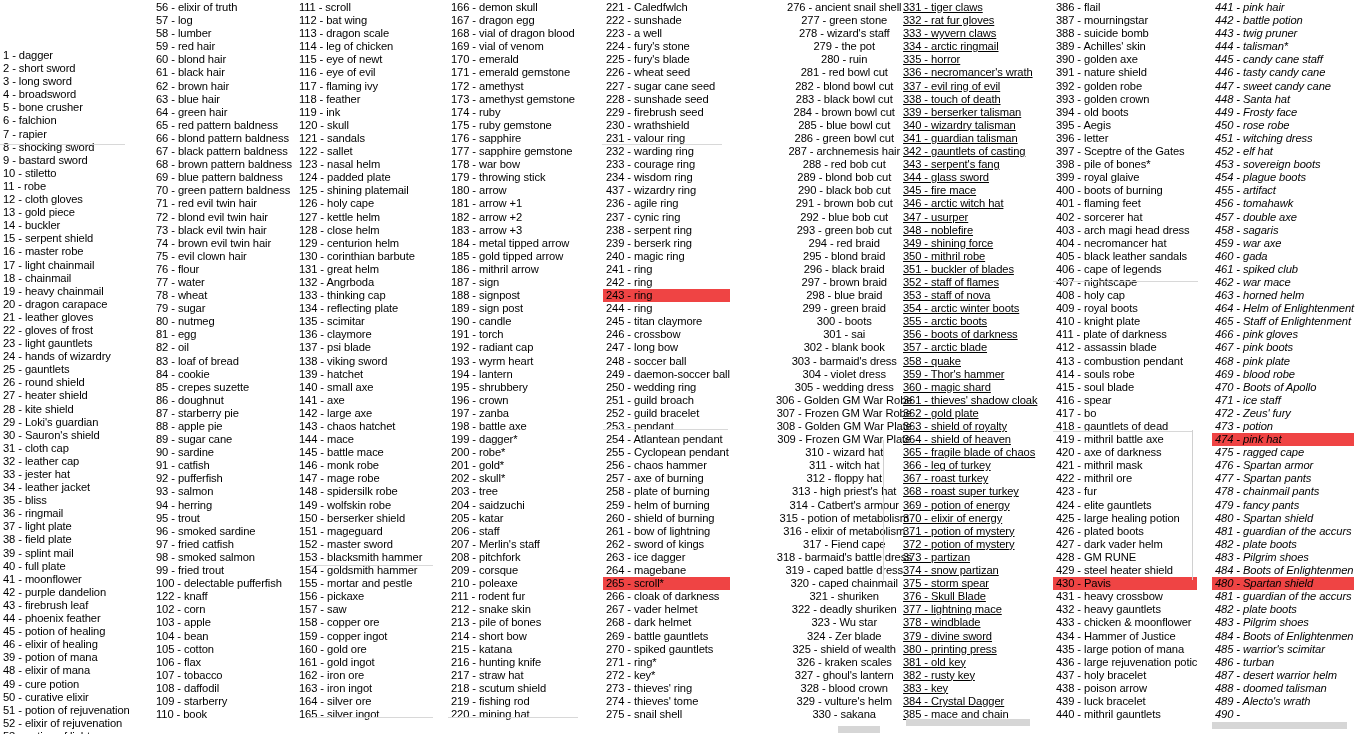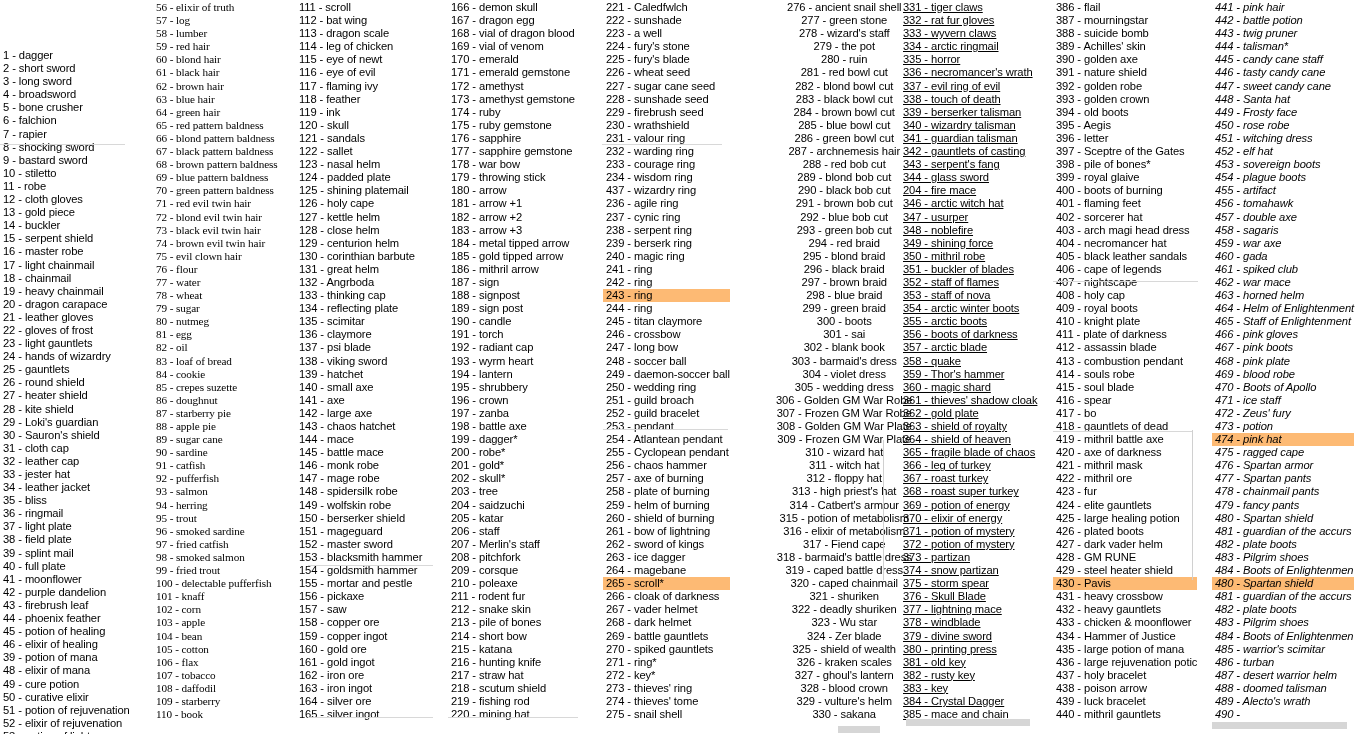--- a/index.html
+++ b/index.html
@@ -1,21 +1,21 @@
 <!DOCTYPE html>
 <html><head>
 <meta charset="utf-8">
 <style>
   html, body { margin: 0; padding: 0; background: #ffffff; }
   body { width: 1366px; height: 734px; overflow: hidden; position: relative;
          font-family: "Liberation Sans", sans-serif; color: #000; }
   .col { position: absolute; top: 1px; }
   .item { font-size: 11.2px; line-height: 13.1px; height: 13.1px; white-space: nowrap;
           letter-spacing: -0.1px; padding-left: 3px; }
-  .item.hl { background: #fdba74; }
+  .item.hl { background: #ef4444; }
   .sep { position: absolute; height: 1px; background: #d8d8d8; }
   .bar { position: absolute; height: 7px; background: #d6d6d6; }
   .vline { position: absolute; width: 1px; background: #d0d0d0; }
 </style>
 </head>
 <body>
 
 <div id="page">
   <div class="col" style="left:0px;margin-top:48px;">
       <div class="item">1 - dagger</div>
@@ -67,21 +67,21 @@
       <div class="item">39 - potion of mana</div>
       <div class="item">48 - elixir of mana</div>
       <div class="item">49 - cure potion</div>
       <div class="item">50 - curative elixir</div>
       <div class="item">51 - potion of rejuvenation</div>
       <div class="item">52 - elixir of rejuvenation</div>
       <div class="item">53 - potion of light</div>
       <div class="item">54 - elixir of light</div>
       <div class="item">55 - potion of truth</div>
     </div>
-  <div class="col" style="left:153px;font-family:Liberation Serif, serif;">
+  <div class="col" style="left:153px;">
       <div class="item">56 - elixir of truth</div>
       <div class="item">57 - log</div>
       <div class="item">58 - lumber</div>
       <div class="item">59 - red hair</div>
       <div class="item">60 - blond hair</div>
       <div class="item">61 - black hair</div>
       <div class="item">62 - brown hair</div>
       <div class="item">63 - blue hair</div>
       <div class="item">64 - green hair</div>
       <div class="item">65 - red pattern baldness</div>
@@ -113,21 +113,21 @@
       <div class="item">91 - catfish</div>
       <div class="item">92 - pufferfish</div>
       <div class="item">93 - salmon</div>
       <div class="item">94 - herring</div>
       <div class="item">95 - trout</div>
       <div class="item">96 - smoked sardine</div>
       <div class="item">97 - fried catfish</div>
       <div class="item">98 - smoked salmon</div>
       <div class="item">99 - fried trout</div>
       <div class="item">100 - delectable pufferfish</div>
-      <div class="item">101 - knaff</div>
+      <div class="item">122 - knaff</div>
       <div class="item">102 - corn</div>
       <div class="item">103 - apple</div>
       <div class="item">104 - bean</div>
       <div class="item">105 - cotton</div>
       <div class="item">106 - flax</div>
       <div class="item">107 - tobacco</div>
       <div class="item">108 - daffodil</div>
       <div class="item">109 - starberry</div>
       <div class="item">110 - book</div>
     </div>
@@ -367,21 +367,21 @@
       <div class="item">335 - horror</div>
       <div class="item">336 - necromancer's wrath</div>
       <div class="item">337 - evil ring of evil</div>
       <div class="item">338 - touch of death</div>
       <div class="item">339 - berserker talisman</div>
       <div class="item">340 - wizardry talisman</div>
       <div class="item">341 - guardian talisman</div>
       <div class="item">342 - gauntlets of casting</div>
       <div class="item">343 - serpent's fang</div>
       <div class="item">344 - glass sword</div>
-      <div class="item">204 - fire mace</div>
+      <div class="item">345 - fire mace</div>
       <div class="item">346 - arctic witch hat</div>
       <div class="item">347 - usurper</div>
       <div class="item">348 - noblefire</div>
       <div class="item">349 - shining force</div>
       <div class="item">350 - mithril robe</div>
       <div class="item">351 - buckler of blades</div>
       <div class="item">352 - staff of flames</div>
       <div class="item">353 - staff of nova</div>
       <div class="item">354 - arctic winter boots</div>
       <div class="item">355 - arctic boots</div>

